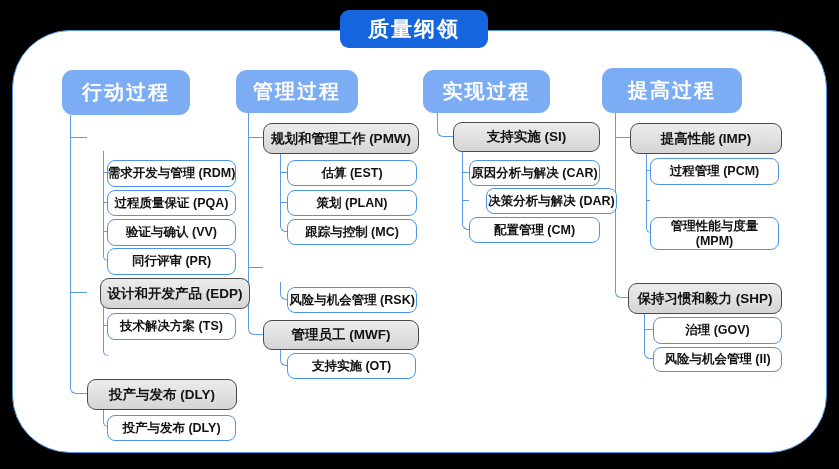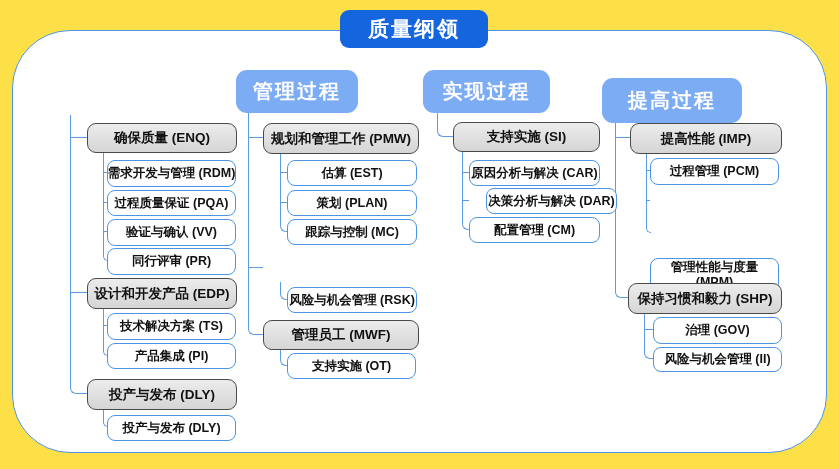--- a/index.html
+++ b/index.html
@@ -5,21 +5,21 @@
   :root{
     --line:#5b9be8;
     --border-blue:#4c94e8;
     --hdr-blue:#7cacf4;
     --title-blue:#1565df;
     --gray-border:#4a4a4a;
     --ink:#111;
   }
   html,body{margin:0;padding:0;background:#fff;}
   body{font-family:"Liberation Sans","DejaVu Sans",sans-serif;}
-  #stage{position:relative;width:839px;height:469px;background:#fde047;overflow:hidden;}
+  #stage{position:relative;width:839px;height:469px;background:#000000;overflow:hidden;}
 
   .panel{
     position:absolute;left:12px;top:30px;width:813px;height:421px;
     border:1.6px solid var(--border-blue);border-radius:58px;background:#fff;
   }
   .title{
     position:absolute;display:flex;align-items:center;justify-content:center;
     background:var(--title-blue);color:#fff;font-weight:bold;font-size:21px;
     border-radius:9px;letter-spacing:2px;z-index:5;
   }
@@ -32,46 +32,45 @@
     position:absolute;display:flex;align-items:center;justify-content:center;
     background:linear-gradient(#ececec,#d5d5d5);
     border:1.5px solid var(--gray-border);border-radius:9px;
     color:var(--ink);font-weight:bold;font-size:13.5px;white-space:nowrap;z-index:3;
   }
   .white{
     position:absolute;display:flex;align-items:center;justify-content:center;
     background:#fff;border:1.4px solid var(--border-blue);border-radius:8px;
     color:var(--ink);font-weight:bold;font-size:12.5px;white-space:nowrap;z-index:3;
   }
-  .white.wrap{white-space:normal;word-break:keep-all;text-align:center;line-height:1.15;margin-top:41px;}
+  .white.wrap{white-space:normal;word-break:keep-all;text-align:center;line-height:1.15;}
   .vline{position:absolute;width:0;border-left:1.6px solid var(--line);z-index:1;}
   .hline{position:absolute;height:0;border-top:1.6px solid var(--line);z-index:1;}
   .elbow{position:absolute;border-left:1.6px solid var(--line);border-bottom:1.6px solid var(--line);
          border-bottom-left-radius:6px;z-index:1;}
 </style>
 </head>
 <body>
 
 <div id="stage">
   <div class="panel"></div>
 
   <div class="title" style="left:340px;top:10px;width:148px;height:38px">质量纲领</div>
 
+  <div class="hdr" style="left:62px;top:70px;width:128px;height:45px">行动过程</div>
   <div class="hdr" style="left:236px;top:70px;width:122px;height:43px">管理过程</div>
   <div class="hdr" style="left:423px;top:70px;width:127px;height:43px">实现过程</div>
-  <div class="hdr" style="left:602px;top:78px;width:140px;height:45px">提高过程</div>
+  <div class="hdr" style="left:602px;top:68px;width:140px;height:45px">提高过程</div>
 
-  <div class="gray" style="left:87px;top:123px;width:148px;height:28px">确保质量 (ENQ)</div>
   <div class="white" style="left:107px;top:160px;width:127px;height:25px">需求开发与管理 (RDM)</div>
   <div class="white" style="left:107px;top:190px;width:127px;height:24px">过程质量保证 (PQA)</div>
   <div class="white" style="left:107px;top:219px;width:127px;height:25px">验证与确认 (VV)</div>
   <div class="white" style="left:107px;top:248px;width:127px;height:25px">同行评审 (PR)</div>
-  <div class="gray" style="left:87px;top:278px;width:148px;height:29px">设计和开发产品 (EDP)</div>
+  <div class="gray" style="left:100px;top:278px;width:148px;height:29px">设计和开发产品 (EDP)</div>
   <div class="white" style="left:107px;top:313px;width:127px;height:25px">技术解决方案 (TS)</div>
-  <div class="white" style="left:107px;top:343px;width:127px;height:24px">产品集成 (PI)</div>
   <div class="gray" style="left:87px;top:379px;width:148px;height:29px">投产与发布 (DLY)</div>
   <div class="white" style="left:107px;top:415px;width:127px;height:24px">投产与发布 (DLY)</div>
 
   <div class="gray" style="left:263px;top:123px;width:154px;height:29px">规划和管理工作 (PMW)</div>
   <div class="white" style="left:287px;top:160px;width:128px;height:24px">估算 (EST)</div>
   <div class="white" style="left:287px;top:190px;width:128px;height:24px">策划 (PLAN)</div>
   <div class="white" style="left:287px;top:219px;width:128px;height:24px">跟踪与控制 (MC)</div>
   <div class="white" style="left:287px;top:287px;width:128px;height:24px">风险与机会管理 (RSK)</div>
   <div class="gray" style="left:263px;top:320px;width:154px;height:28px">管理员工 (MWF)</div>
   <div class="white" style="left:287px;top:353px;width:127px;height:24px">支持实施 (OT)</div>

